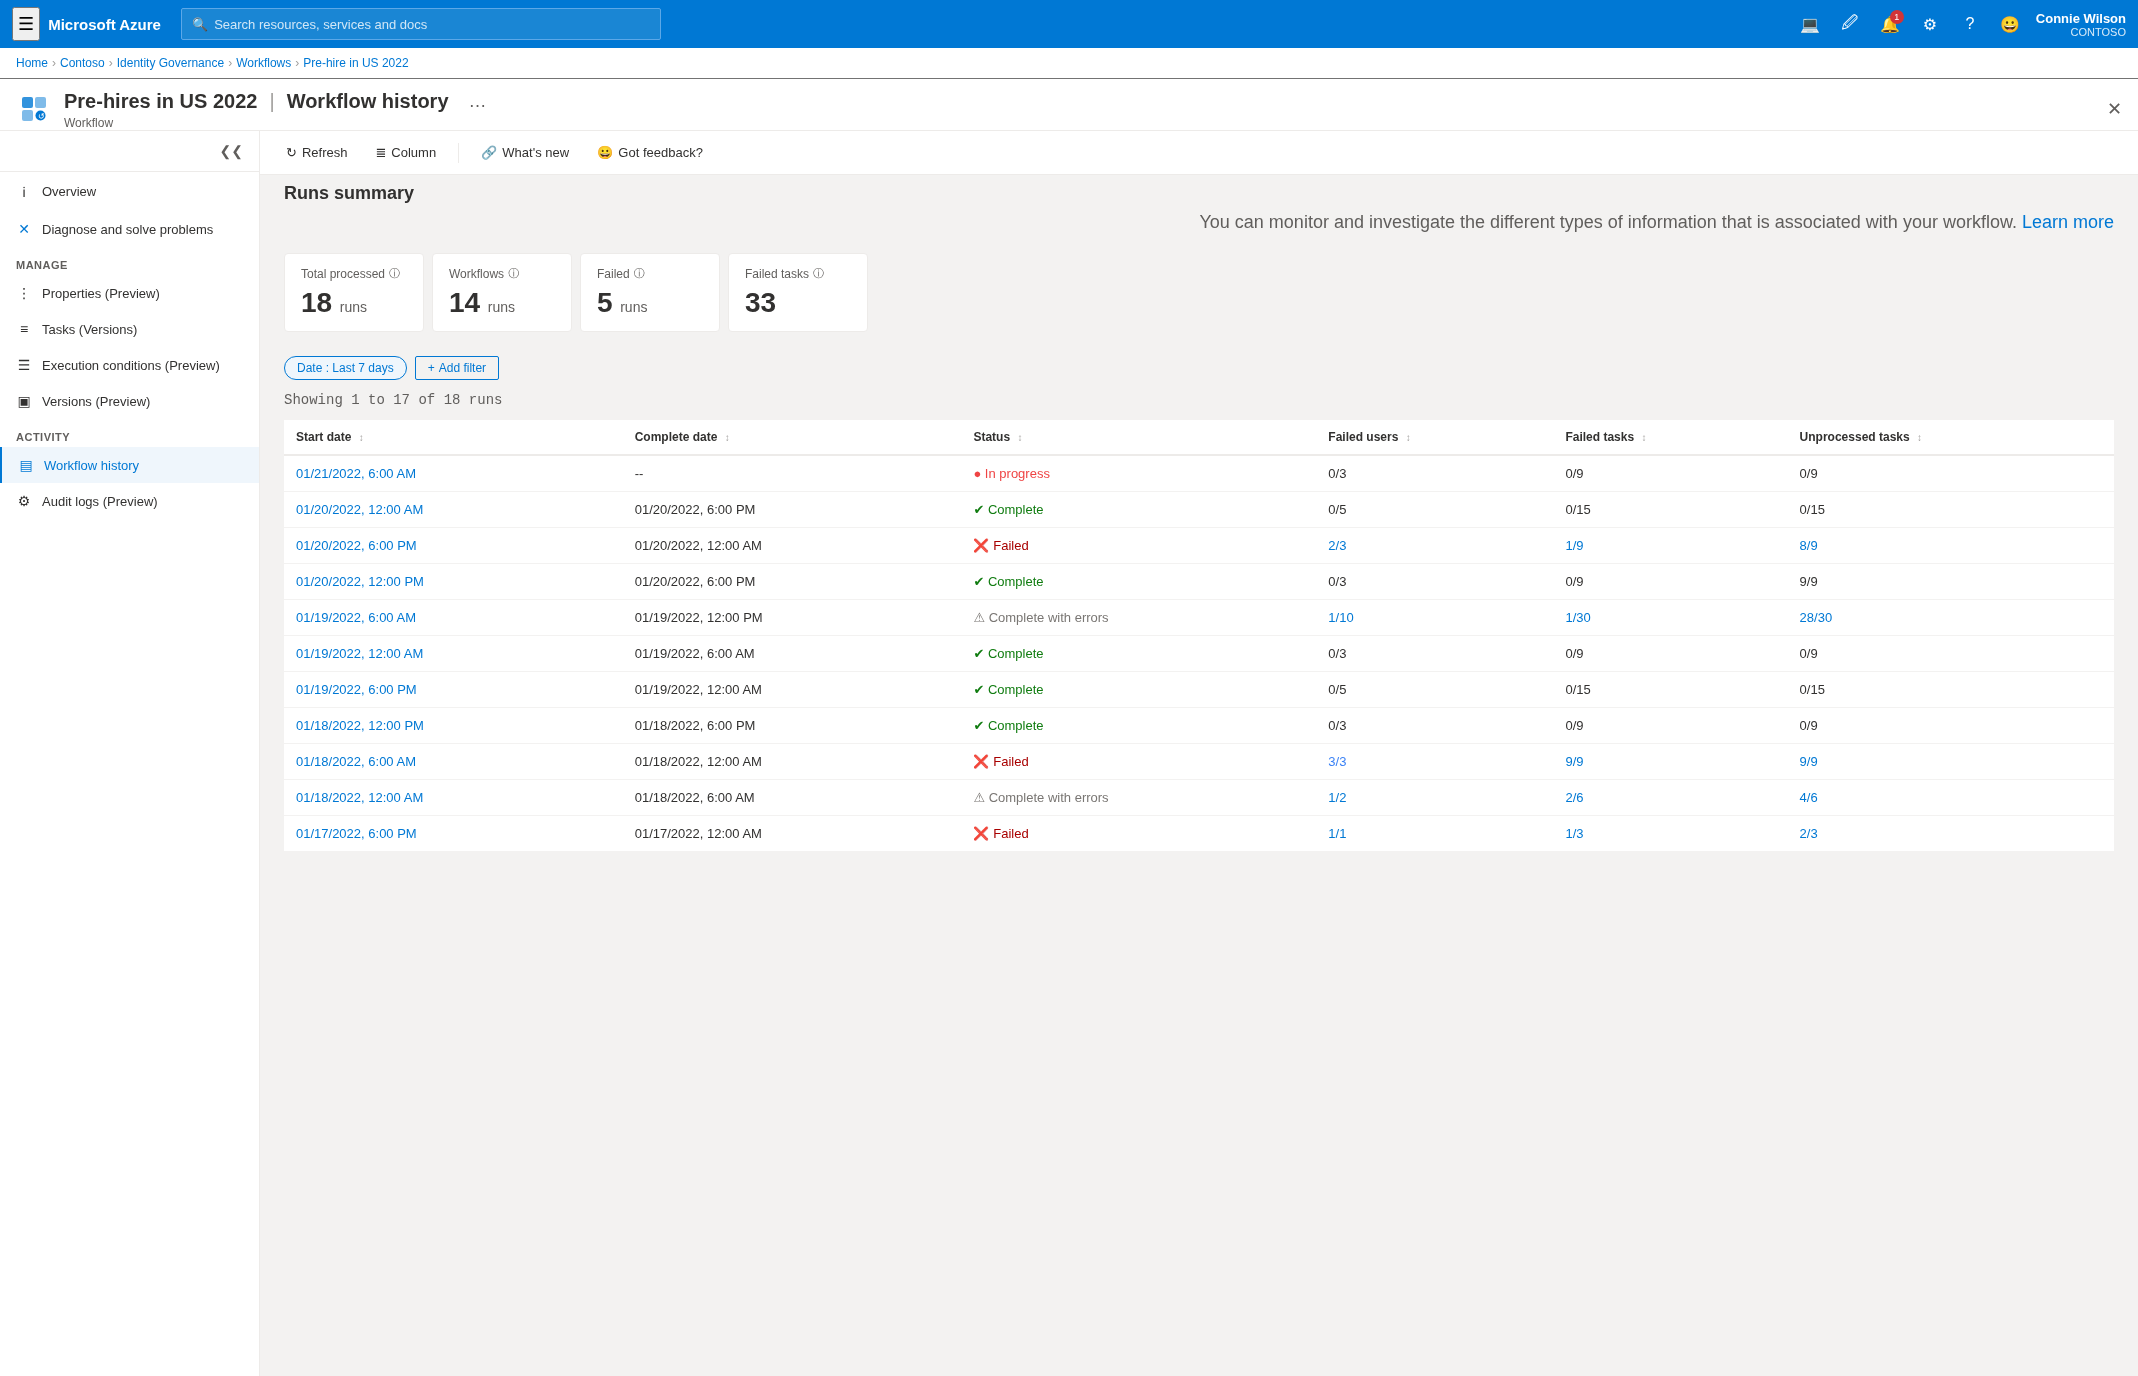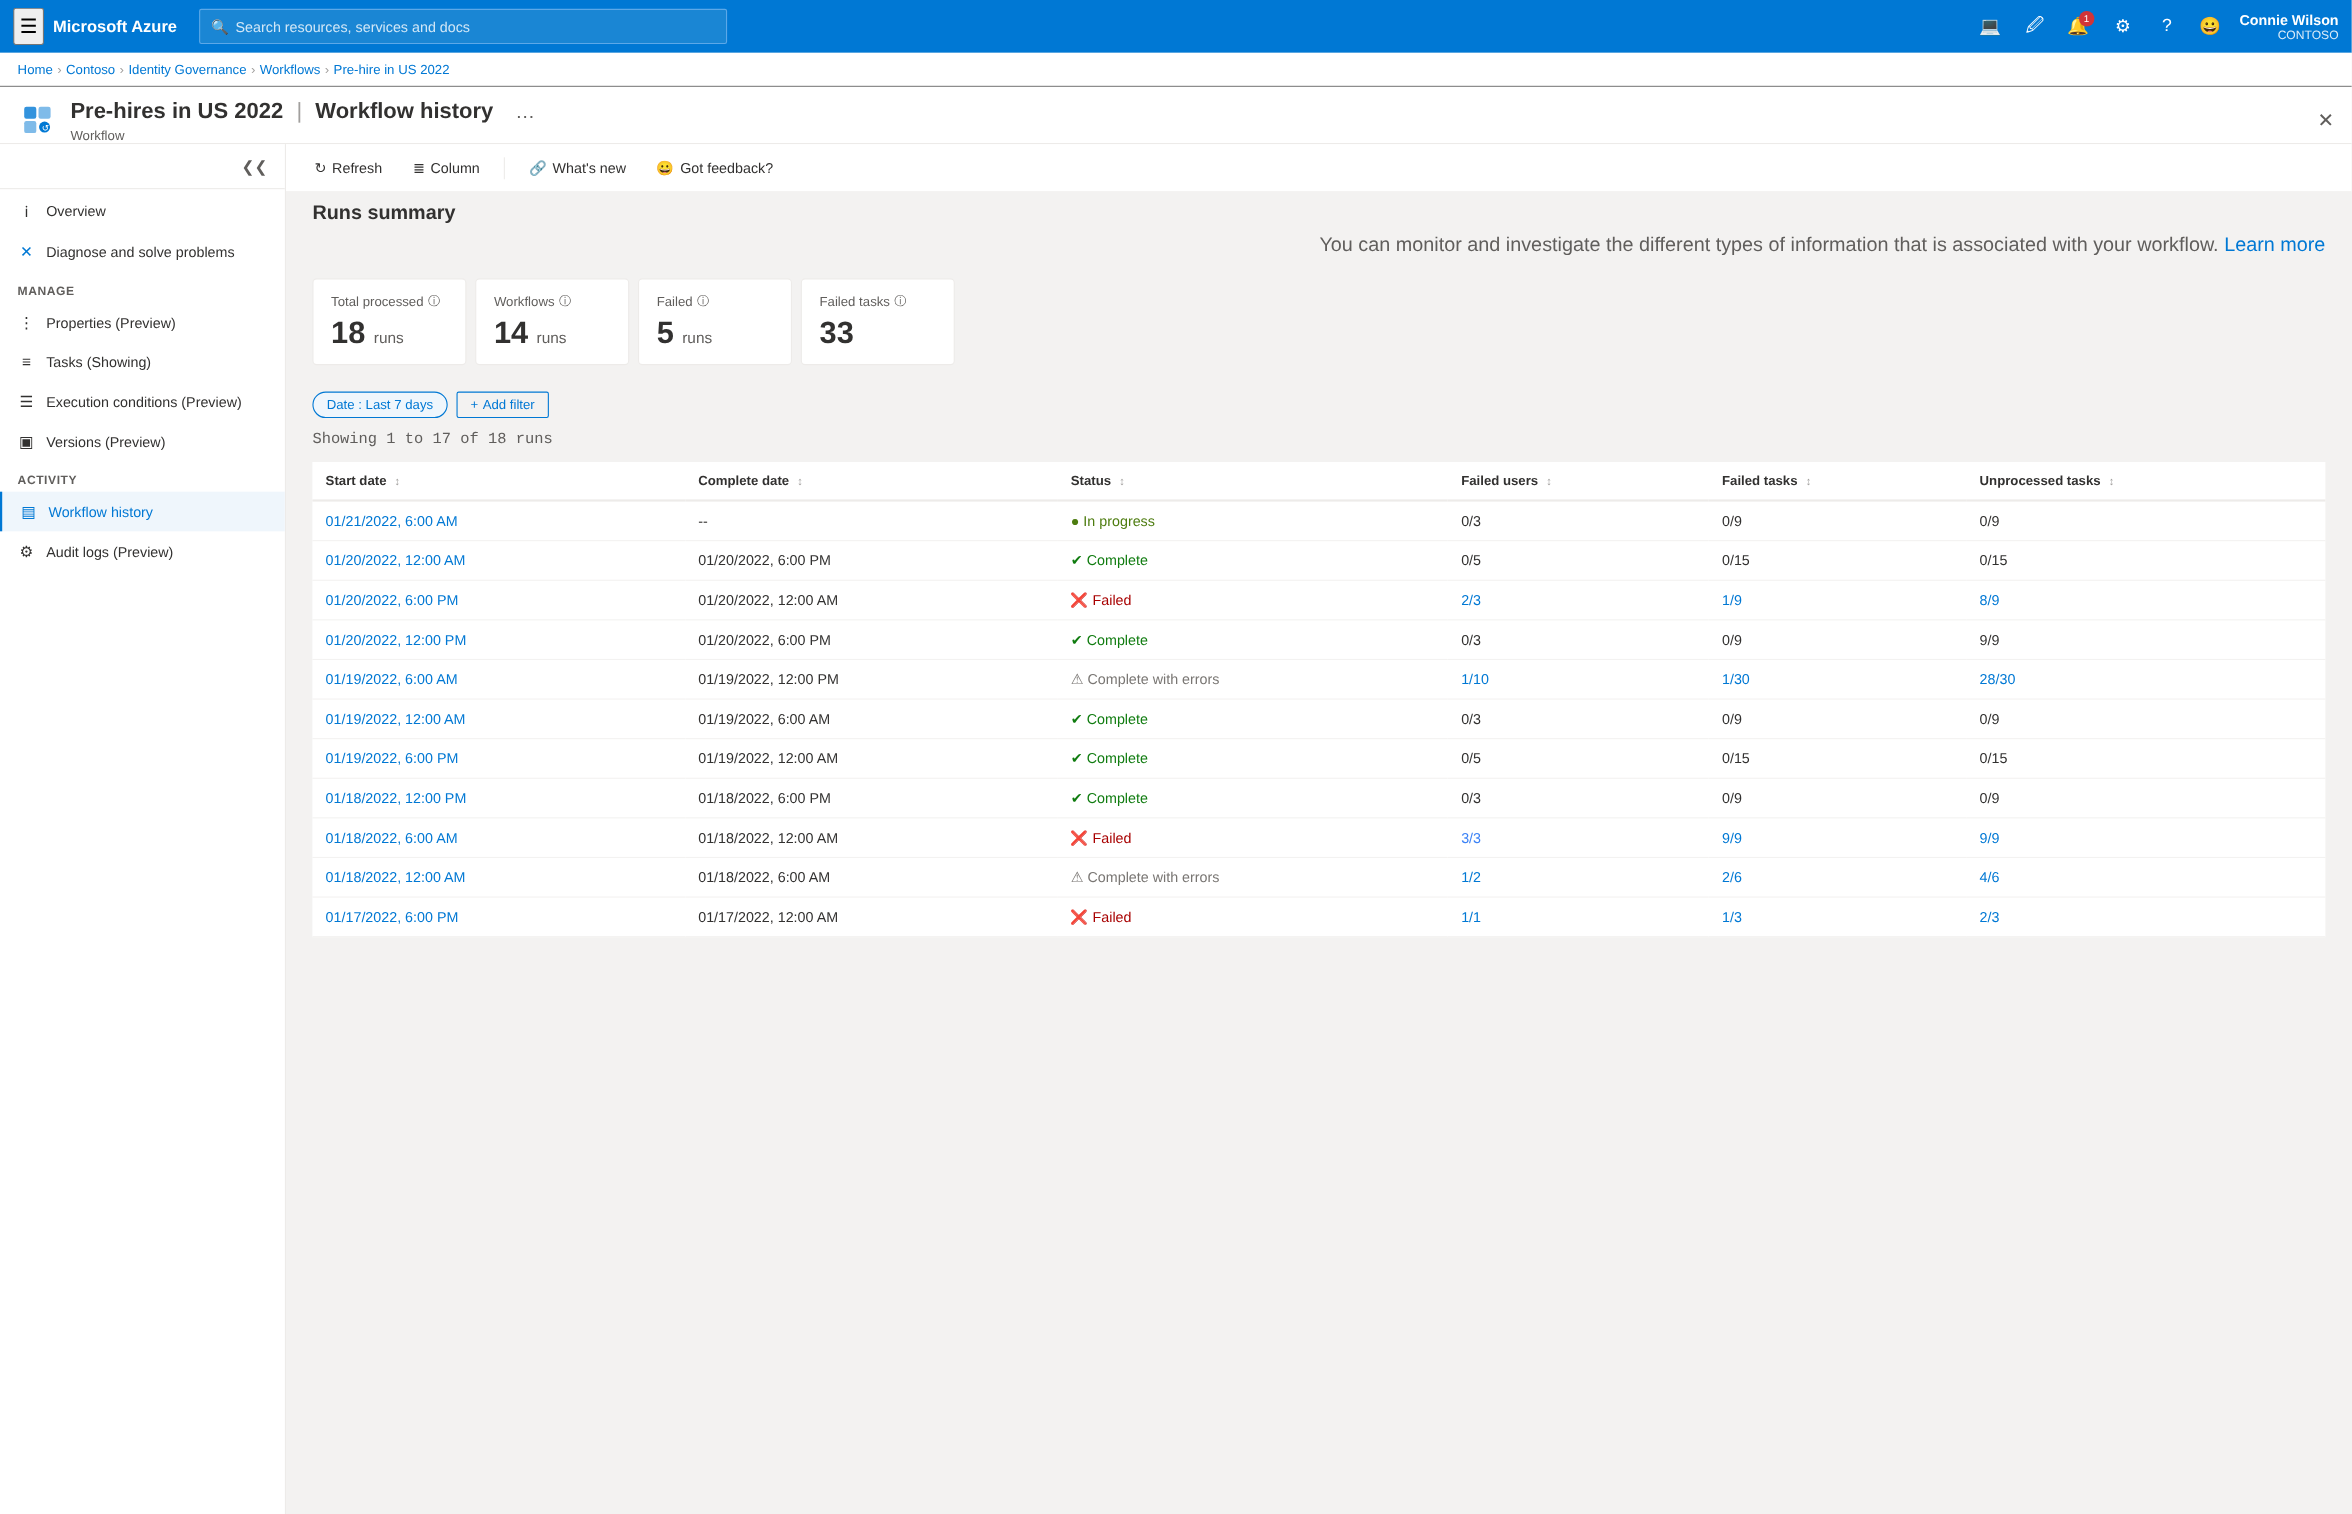--- a/index.html
+++ b/index.html
@@ -259,21 +259,21 @@
     }
     .runs-table th .sort-icon { color: #a19f9d; font-size: 10px; margin-left: 4px; }
     .runs-table td {
       padding: 10px 12px;
       font-size: 13px;
       color: #323130;
       border-bottom: 1px solid #f3f2f1;
     }
     .runs-table td a { color: #0078d4; text-decoration: none; cursor: pointer; }
 
-    .status-inprogress { color: #4d7c0f; display: flex; align-items: center; gap: 5px; }
+    .status-inprogress { color: #ef4444; display: flex; align-items: center; gap: 5px; }
     .status-complete { color: #107c10; display: flex; align-items: center; gap: 5px; }
     .status-failed { color: #a80000; display: flex: align-items: center; gap: 5px; display: flex; align-items: center; gap: 5px; }
     .status-complete-errors { color: #797673; display: flex; align-items: center; gap: 5px; }
 
     .info-icon { color: #605e5c; font-size: 11px; cursor: pointer; }
   </style>
 </head>
 <body>
 
 <div class="topbar">
@@ -351,21 +351,21 @@
     </div>
 
     <div class="sidebar-section-label">Manage</div>
 
     <div class="sidebar-item">
       <span class="sidebar-item-icon">⋮</span>
       <span>Properties (Preview)</span>
     </div>
     <div class="sidebar-item">
       <span class="sidebar-item-icon">≡</span>
-      <span>Tasks (Showing)</span>
+      <span>Tasks (Versions)</span>
     </div>
     <div class="sidebar-item">
       <span class="sidebar-item-icon">☰</span>
       <span>Execution conditions (Preview)</span>
     </div>
     <div class="sidebar-item">
       <span class="sidebar-item-icon">▣</span>
       <span>Versions (Preview)</span>
     </div>
 

